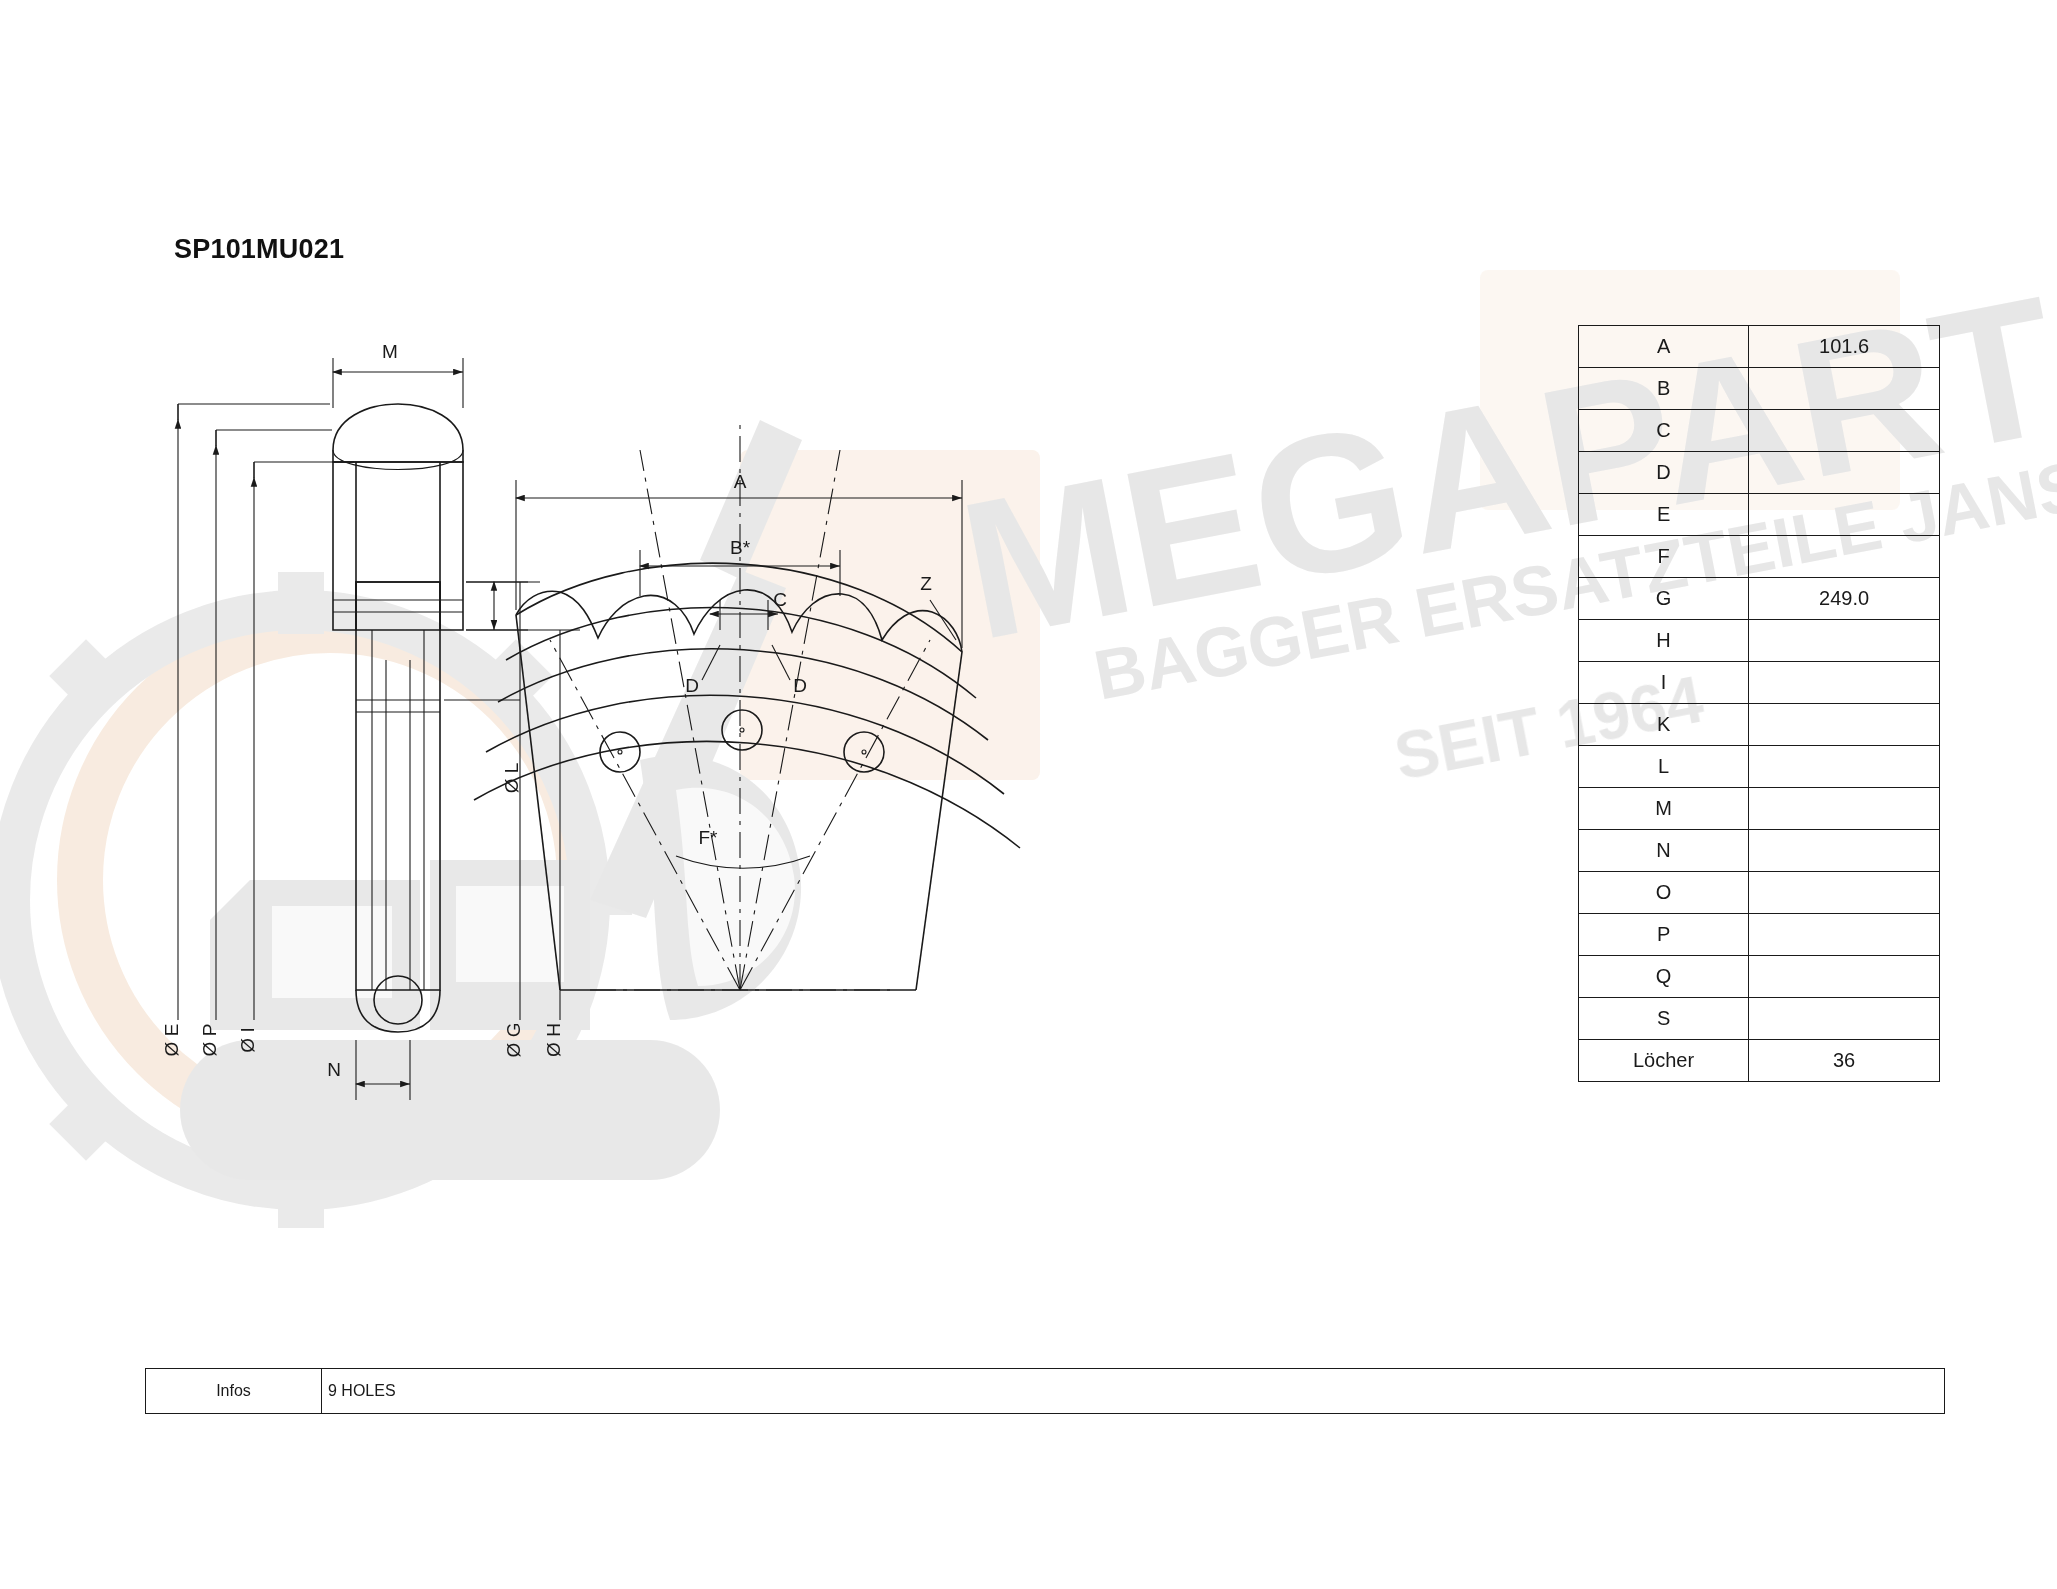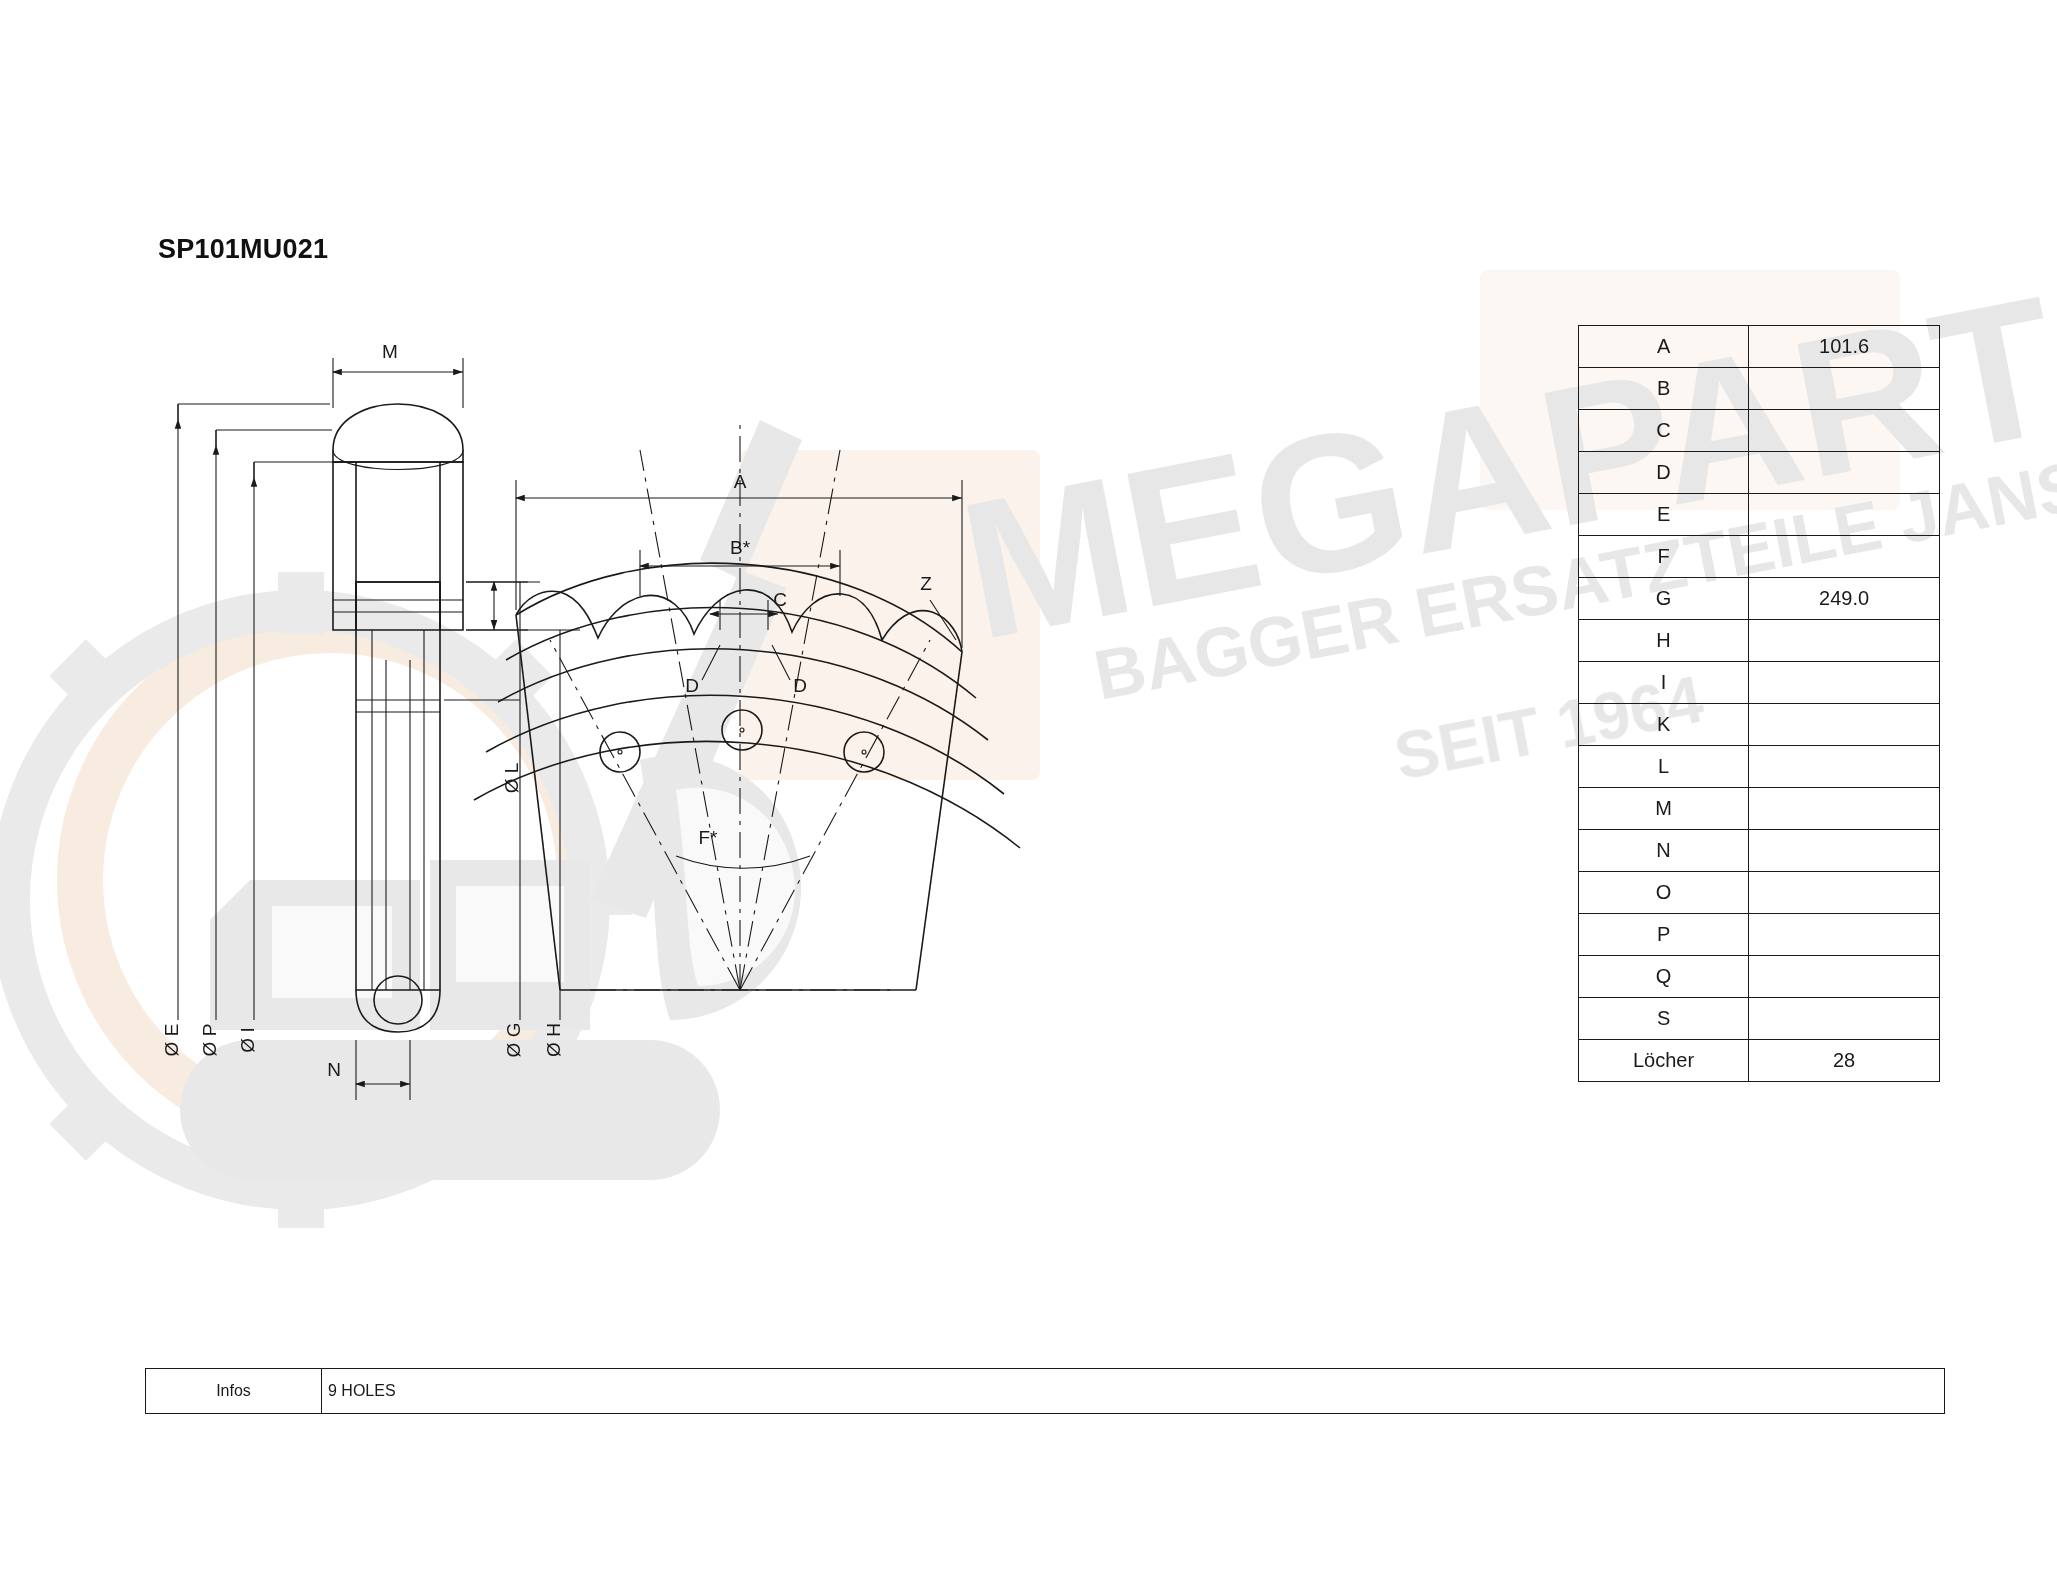--- a/index.html
+++ b/index.html
@@ -28,21 +28,21 @@
     left: 0; top: 0;
     width: 2057px;
     height: 1589px;
     pointer-events: none;
     z-index: 0;
   }
 
   
   #part-title {
     position: absolute;
-    left: 158px;
+    left: 174px;
     top: 234px;
     font-size: 27px;
     font-weight: bold;
     letter-spacing: 0.2px;
     color: #111111;
     z-index: 3;
   }
 
   
   #drawing {
@@ -382,21 +382,21 @@
       <tr>
         <td class="key">Q</td>
         <td class="val"></td>
       </tr>
       <tr>
         <td class="key">S</td>
         <td class="val"></td>
       </tr>
       <tr>
         <td class="key">Löcher</td>
-        <td class="val">28</td>
+        <td class="val">36</td>
       </tr>
     </tbody>
   </table>
 
   <table id="infos-table">
     <tbody>
       <tr>
         <td class="label">Infos</td>
         <td class="value">9 HOLES</td>
       </tr>

